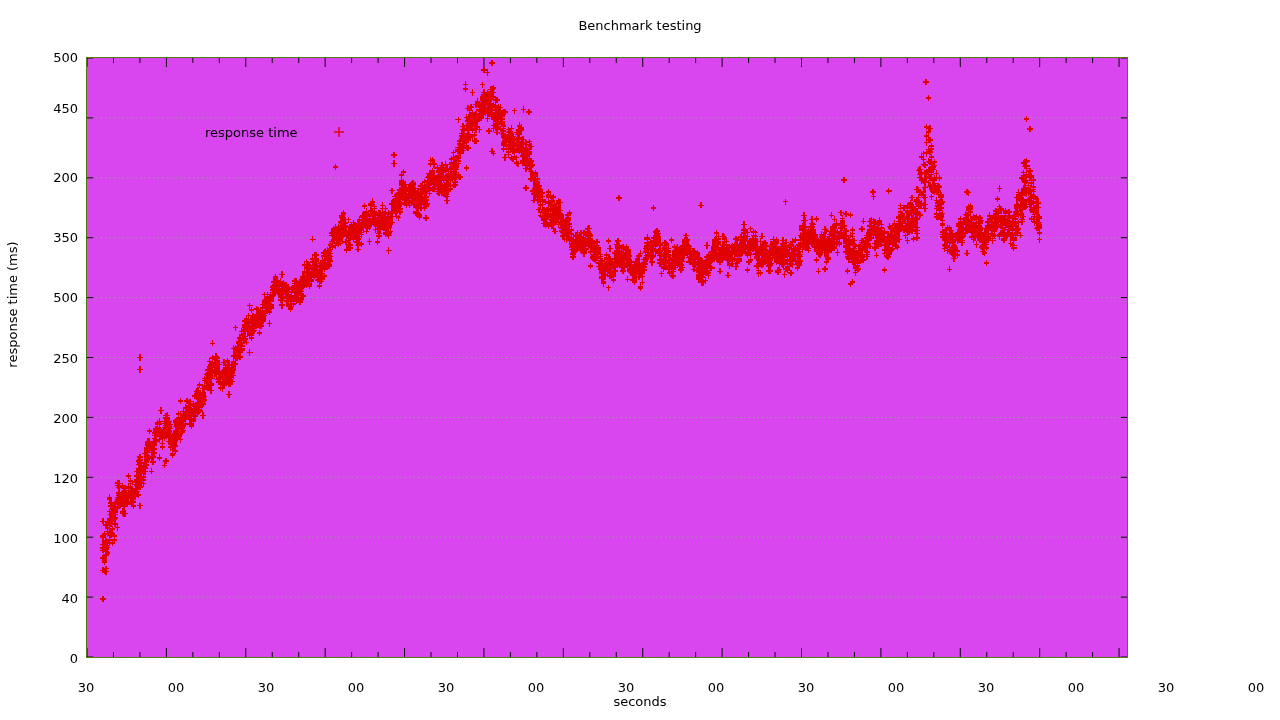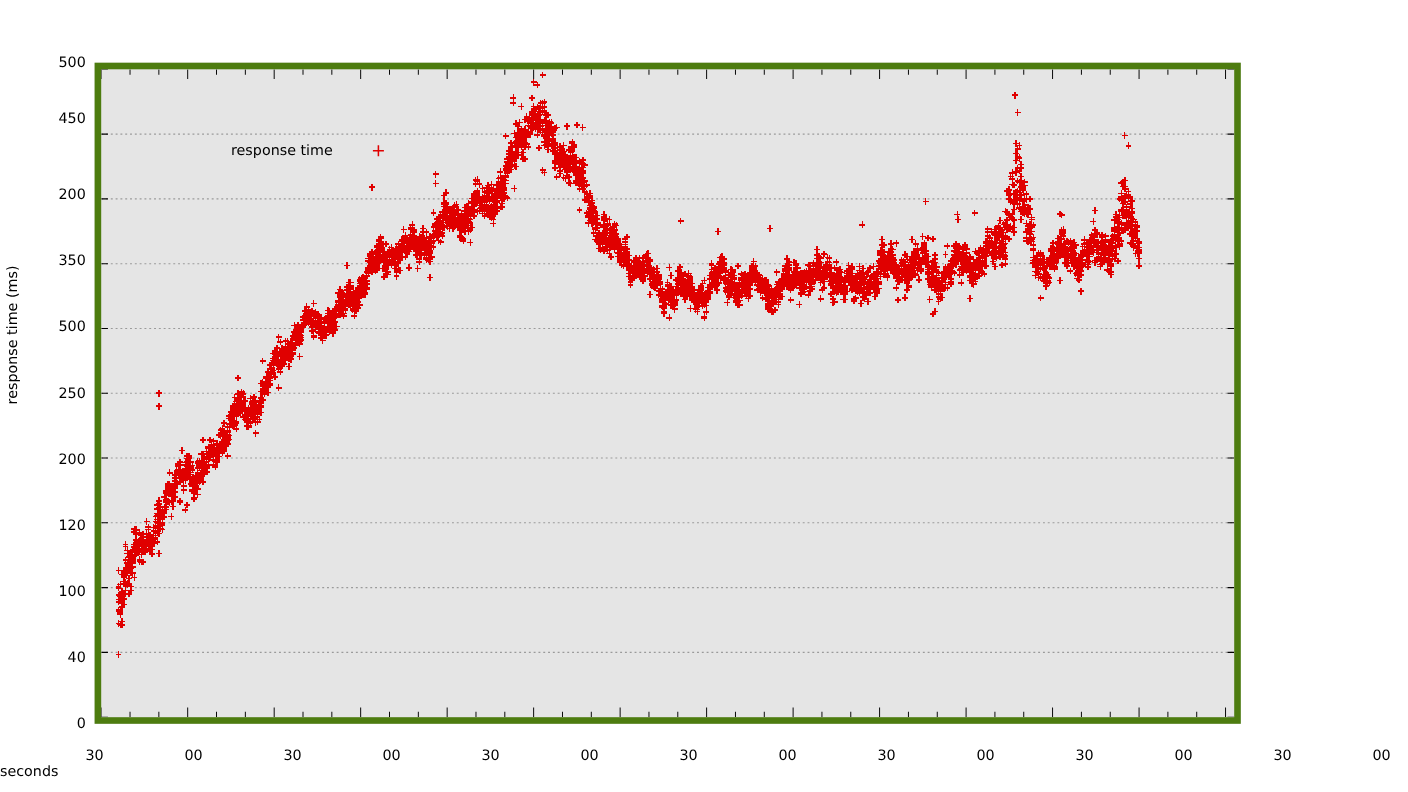--- a/index.html
+++ b/index.html
@@ -29,23 +29,23 @@
     font-size: 13px;
     color: #000;
     white-space: nowrap;
   }
   #plot-area {
     position: absolute;
     left: 86px;
     top: 57px;
     width: 1042px;
     height: 601px;
-    border: 6px solid #4d7c0f;
+    border: 1px solid #4d7c0f;
     box-sizing: border-box;
-    background: #e5e5e5;
+    background: #d946ef;
     overflow: hidden;
   }
   #grid-svg, #data-svg, #ticks-svg {
     position: absolute;
     left: 0;
     top: 0;
     width: 100%;
     height: 100%;
     display: block;
   }
@@ -79,20 +79,21 @@
     left: 0px;
     top: 664px;
     width: 1280px;
     height: 20px;
   }
   #x-axis-title {
     position: absolute;
     left: 0;
     top: 694px;
     width: 1280px;
+    text-align: center;
     font-size: 13px;
     color: #000;
     white-space: nowrap;
   }
   #y-axis-title {
     position: absolute;
     left: -78px;
     top: 297px;
     width: 180px;
     text-align: center;
@@ -124,20 +125,21 @@
     position: absolute;
     left: 0;
     top: 0;
   }
 </style>
 </head>
 <body>
 
 <div id="chart-root">
 
+  <div id="chart-title">Benchmark testing</div>
 
   <div id="plot-area">
     <svg id="grid-svg" viewBox="0 0 1179 601" preserveAspectRatio="none">
         <line x1="0" x2="1179" y1="540.9" y2="540.9" stroke="#9a9a9a" stroke-width="1" stroke-dasharray="2,3"></line>
         <line x1="0" x2="1179" y1="480.8" y2="480.8" stroke="#9a9a9a" stroke-width="1" stroke-dasharray="2,3"></line>
         <line x1="0" x2="1179" y1="420.70000000000005" y2="420.70000000000005" stroke="#9a9a9a" stroke-width="1" stroke-dasharray="2,3"></line>
         <line x1="0" x2="1179" y1="360.6" y2="360.6" stroke="#9a9a9a" stroke-width="1" stroke-dasharray="2,3"></line>
         <line x1="0" x2="1179" y1="300.5" y2="300.5" stroke="#9a9a9a" stroke-width="1" stroke-dasharray="2,3"></line>
         <line x1="0" x2="1179" y1="240.40000000000003" y2="240.40000000000003" stroke="#9a9a9a" stroke-width="1" stroke-dasharray="2,3"></line>
         <line x1="0" x2="1179" y1="180.3" y2="180.3" stroke="#9a9a9a" stroke-width="1" stroke-dasharray="2,3"></line>

